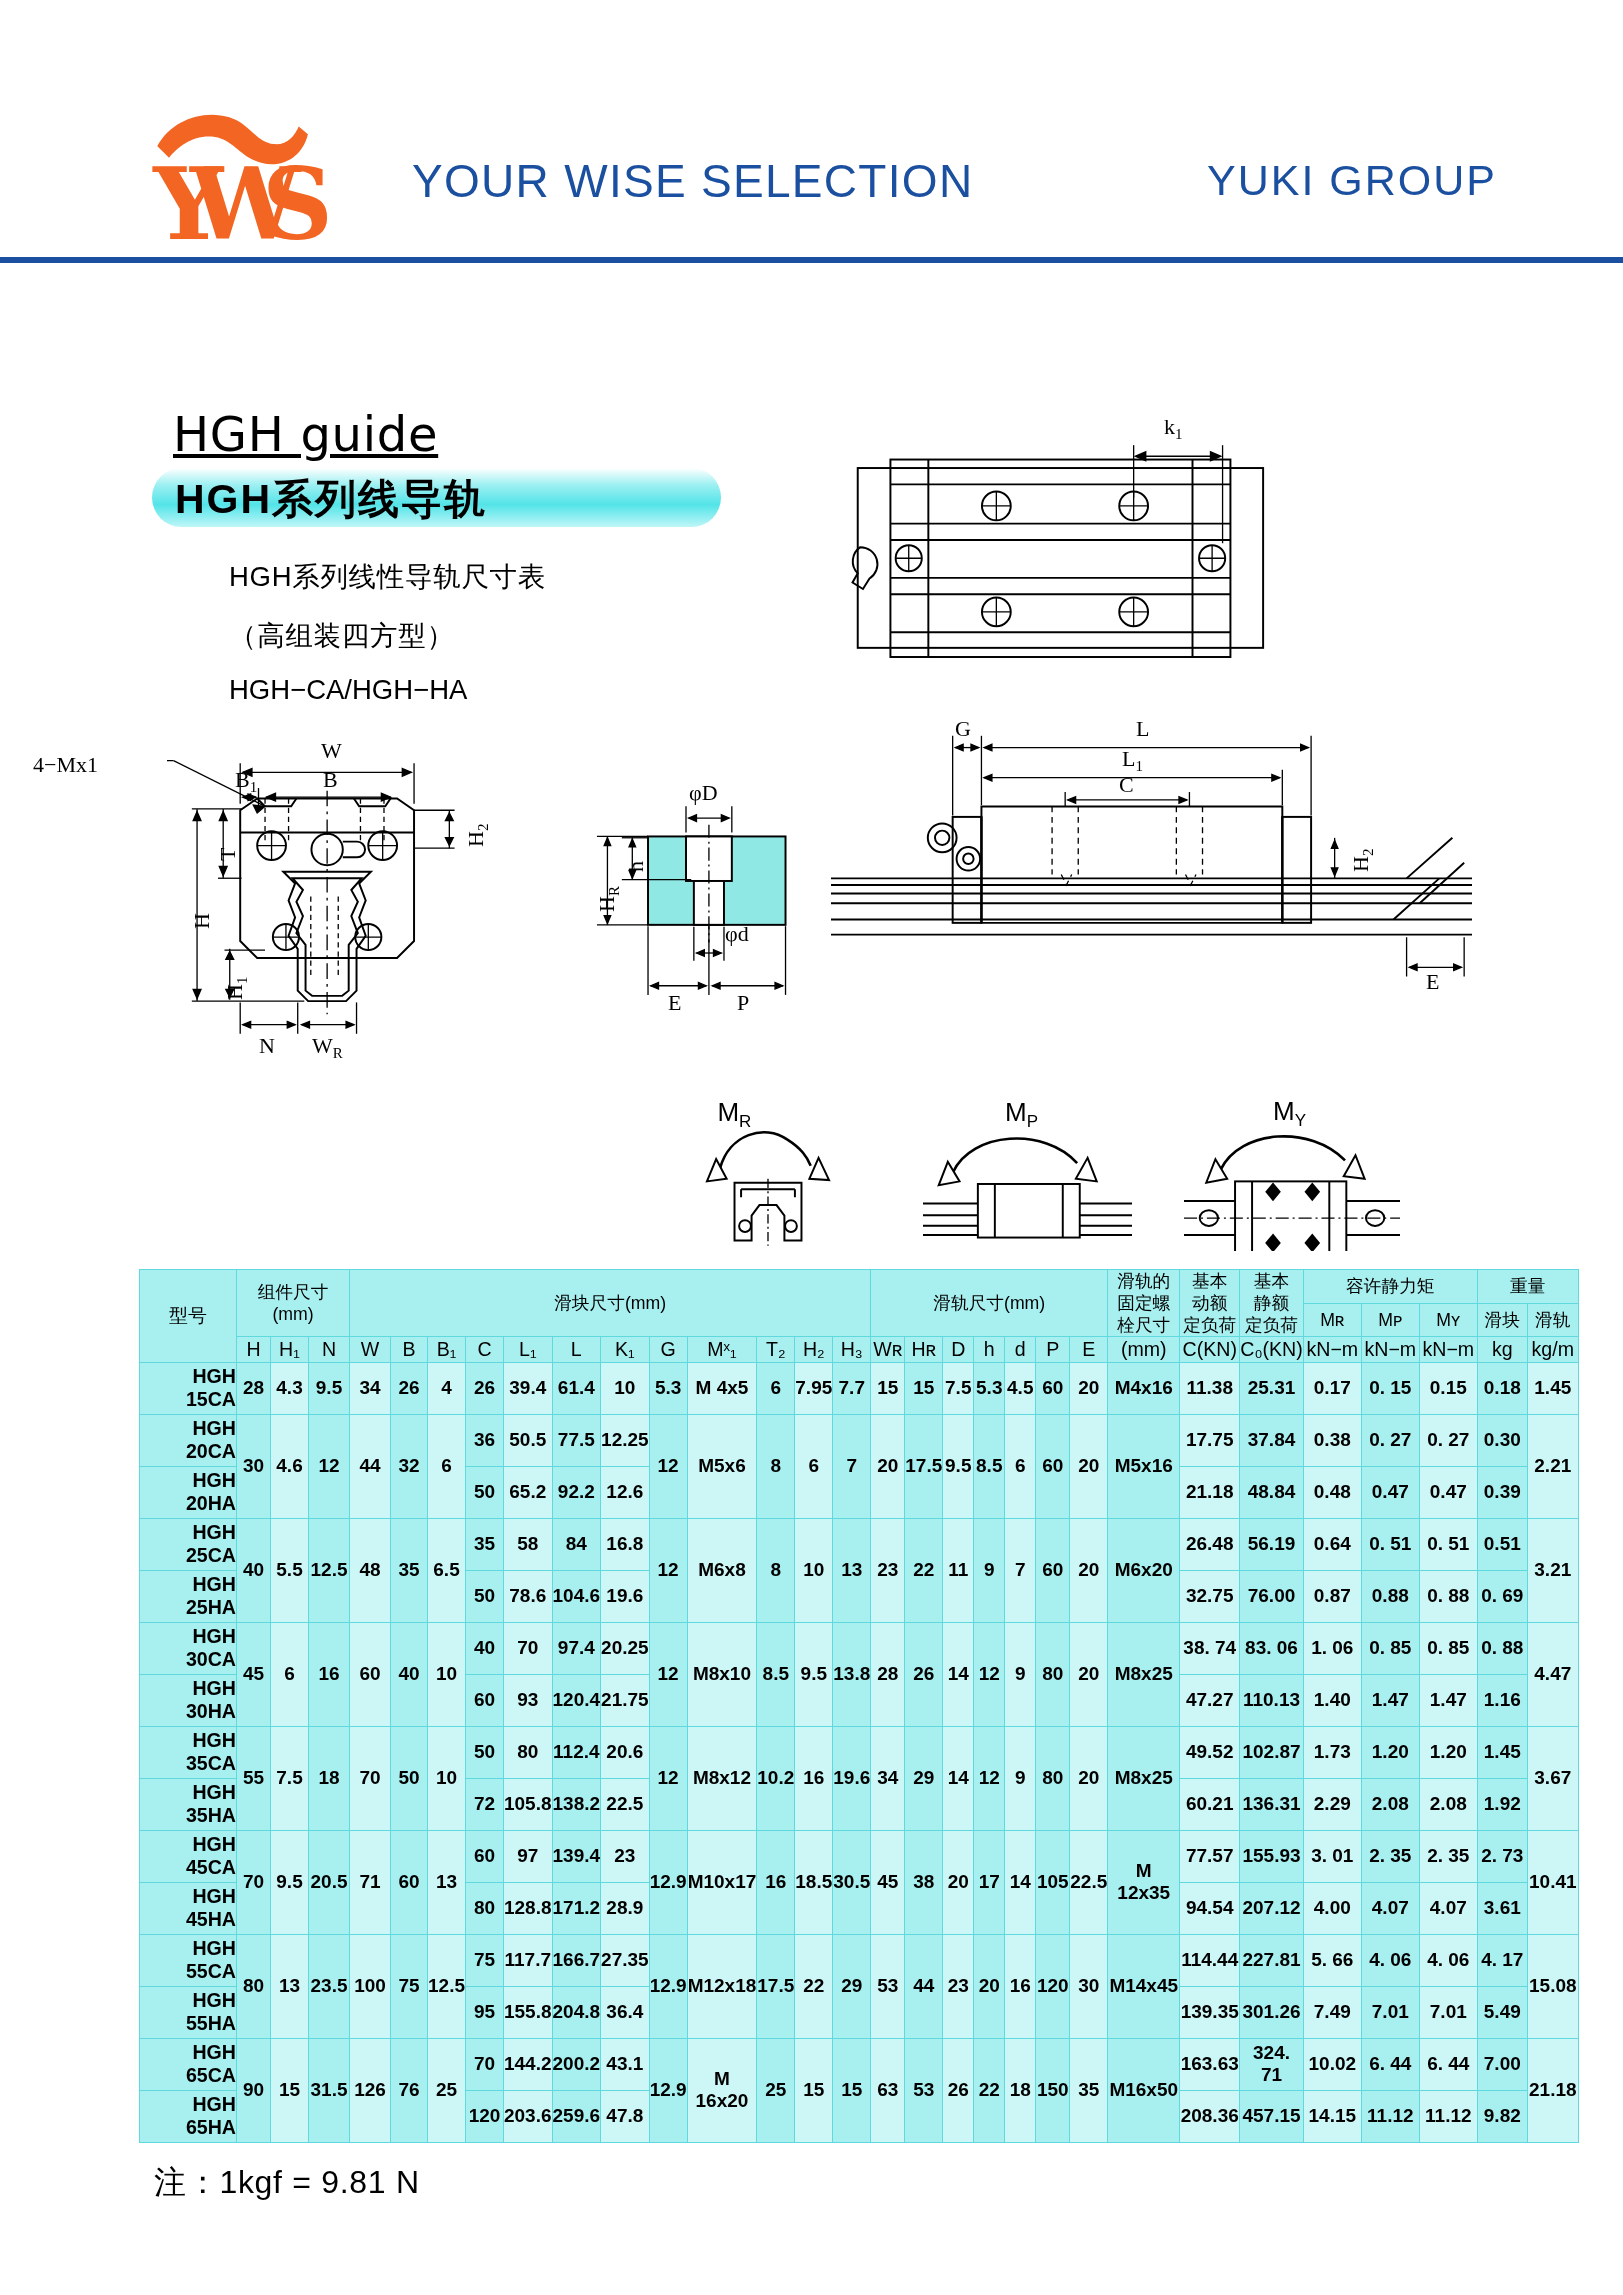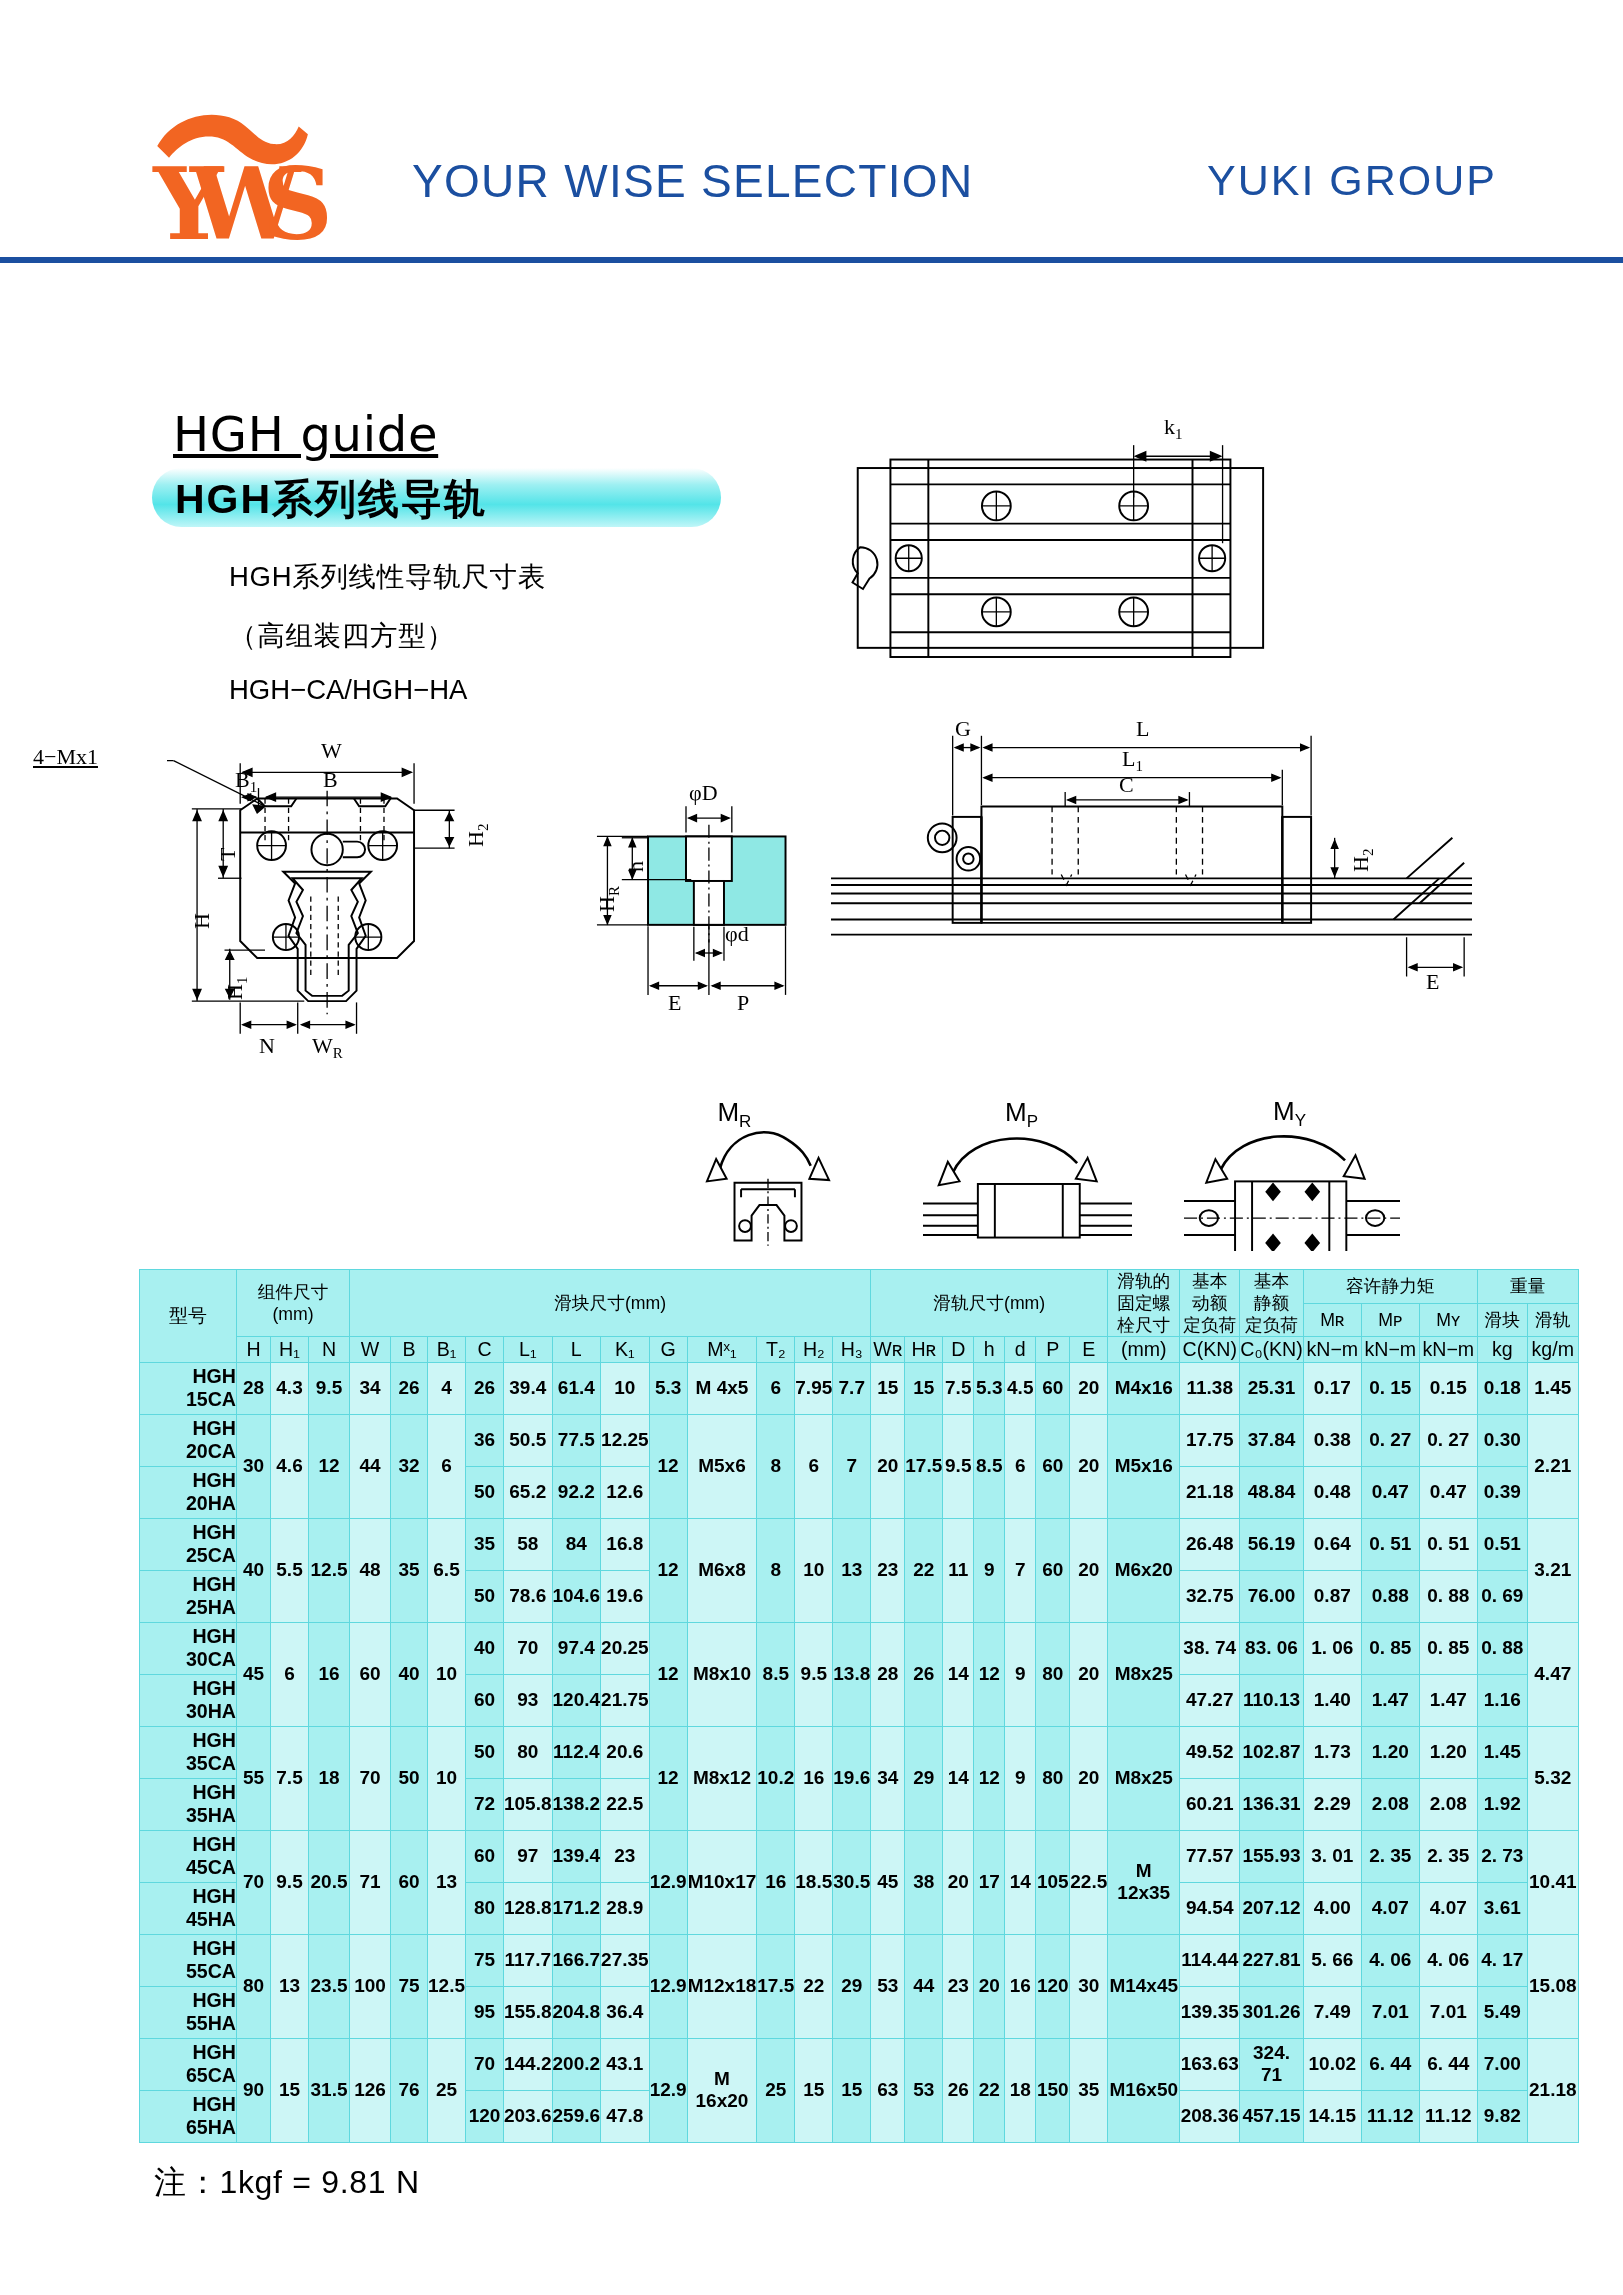--- a/index.html
+++ b/index.html
@@ -268,21 +268,21 @@
           <path d="M196 446 l-12 -5 v10 z" fill="#000"></path>
         <line x1="206" y1="446" x2="286" y2="446"></line>
         <path d="M206 446 l12 -5 v10 z" fill="#000"></path>
           <path d="M286 446 l-12 -5 v10 z" fill="#000"></path>
 
         <line x1="-70" y1="42" x2="10" y2="42"></line>
         <line x1="10" y1="42" x2="150" y2="112"></line>
         <path d="M150 112 l-18 -2 l6 12 z" fill="#000"></path>
       </g>
     </svg>
-    <div class="dlabel" style="left:-134px;top:11px;text-decoration:underline;">4−Mx1</div>
+    <div class="dlabel" style="left:-134px;top:19px;">4−Mx1</div>
     <div class="dlabel" style="left:154px;top:5.2px;">W</div>
     <div class="dlabel" style="left:68px;top:34px;">B<sub>1</sub></div>
     <div class="dlabel" style="left:156px;top:34px;">B</div>
     <div class="vlabel" style="left:48px;top:128px;">T</div>
     <div class="vlabel" style="left:22px;top:196px;">H</div>
     <div class="vlabel" style="left:55px;top:267px;">H<sub>1</sub></div>
     <div class="vlabel" style="left:296px;top:114px;">H<sub>2</sub></div>
     <div class="dlabel" style="left:92px;top:300px;">N</div>
     <div class="dlabel" style="left:145px;top:300px;">W<sub>R</sub></div>
   </div>
@@ -774,21 +774,21 @@
         <td class="alt" rowspan="2">9</td>
         <td rowspan="2">80</td>
         <td class="alt" rowspan="2">20</td>
         <td rowspan="2">M8x25</td>
         <td class="alt">49.52</td>
         <td>102.87</td>
         <td class="alt">1.73</td>
         <td>1.20</td>
         <td class="alt">1.20</td>
         <td>1.45</td>
-        <td class="alt" rowspan="2">5.32</td>
+        <td class="alt" rowspan="2">3.67</td>
       </tr>
       <tr>
         <td class="model">HGH 35HA</td>
         <td>72</td>
         <td class="alt">105.8</td>
         <td>138.2</td>
         <td class="alt">22.5</td>
         <td class="alt">60.21</td>
         <td>136.31</td>
         <td class="alt">2.29</td>

